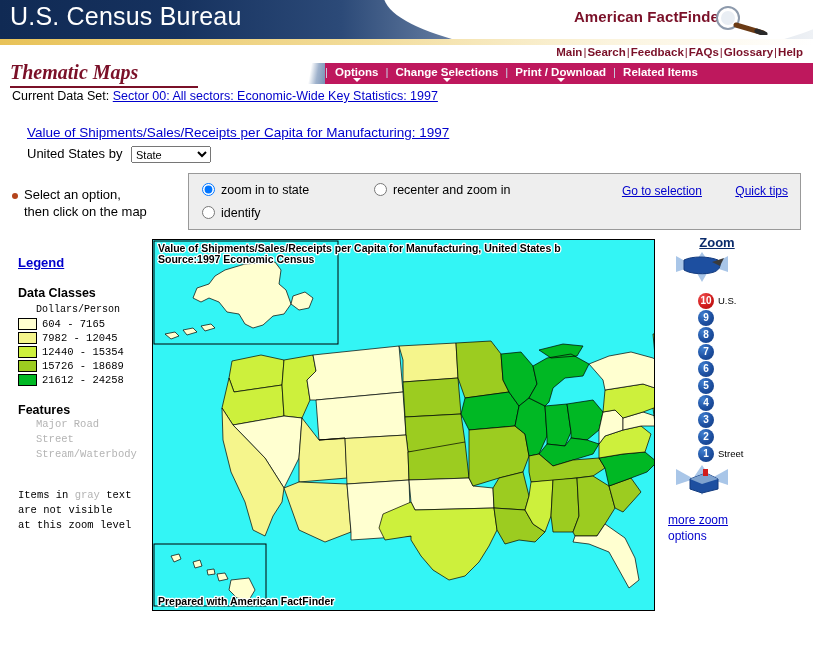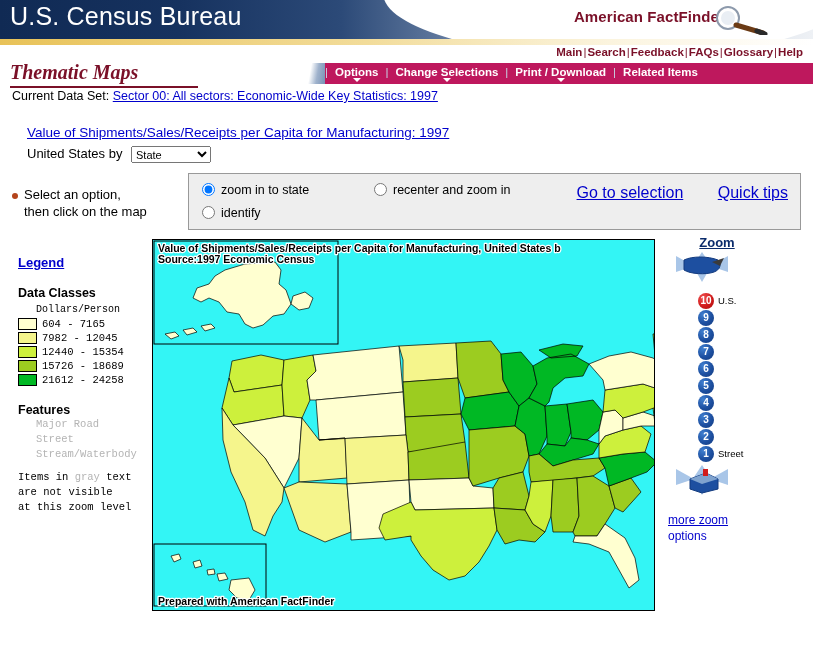--- a/index.html
+++ b/index.html
@@ -53,35 +53,35 @@
   #option-prompt{position:absolute;left:12px;top:9px;font-size:13px;line-height:17px;}
   #option-bullet{display:inline-block;width:6px;height:6px;border-radius:50%;
     background:#b4441b;vertical-align:middle;margin-right:6px;}
   #option-box{position:absolute;left:188px;top:-4px;width:613px;height:57px;
     background:#eeeeee;border:1px solid #999;box-sizing:border-box;}
   .radio-row{position:absolute;font-size:12.5px;}
   .radio-row input{vertical-align:-2px;margin:0 6px 0 0;}
   #opt-zoomstate{left:13px;top:9px;}
   #opt-recenter{left:185px;top:9px;}
   #opt-identify{left:13px;top:32px;}
-  #panel-links{position:absolute;right:12px;top:10px;font-size:16px;}
+  #panel-links{position:absolute;right:12px;top:10px;font-size:12px;}
   #panel-links a{color:#0000cc;margin-left:30px;}
   
   #lower{position:relative;width:813px;height:360px;}
   
   #legend-col{position:absolute;left:18px;top:20px;width:130px;}
   #legend-link{color:#0000cc;font-size:13px;font-weight:bold;text-decoration:underline;cursor:pointer;}
   .legend-h{font-size:12.5px;font-weight:bold;margin-top:16px;}
   #units-label{font-family:"Liberation Mono", monospace;font-size:10px;margin:4px 0 2px 18px;}
   .class-row{display:flex;align-items:center;height:14px;}
   .swatch{width:19px;height:12px;border:1px solid #000;box-sizing:border-box;margin-right:5px;}
   .class-label{font-family:"Liberation Mono", monospace;font-size:10.5px;white-space:pre;}
   .feature-row{font-family:"Liberation Mono", monospace;font-size:10.5px;color:#b4b4b4;
     margin-left:18px;line-height:15px;}
-  #gray-note{font-family:"Liberation Mono", monospace;font-size:10.5px;line-height:15px;margin-top:8px;}
+  #gray-note{font-family:"Liberation Mono", monospace;font-size:10.5px;line-height:15px;margin-top:26px;}
   #gray-note .gray{color:#b4b4b4;}
   
   #map-frame{position:absolute;left:152px;top:4px;width:503px;height:372px;
     background:#33f5f5;border:1px solid #000;box-sizing:border-box;overflow:hidden;}
   #map-svg{position:absolute;left:0;top:0;}
   .maptxt{font-family:"Liberation Sans", sans-serif;font-size:10.5px;font-weight:bold;
     fill:#000;paint-order:stroke;stroke:#ffffff;stroke-width:2.4px;stroke-linejoin:round;}
   .inset-box{fill:none;stroke:#000;stroke-width:1;}
   .st{stroke:#000;stroke-width:.7;}
   

